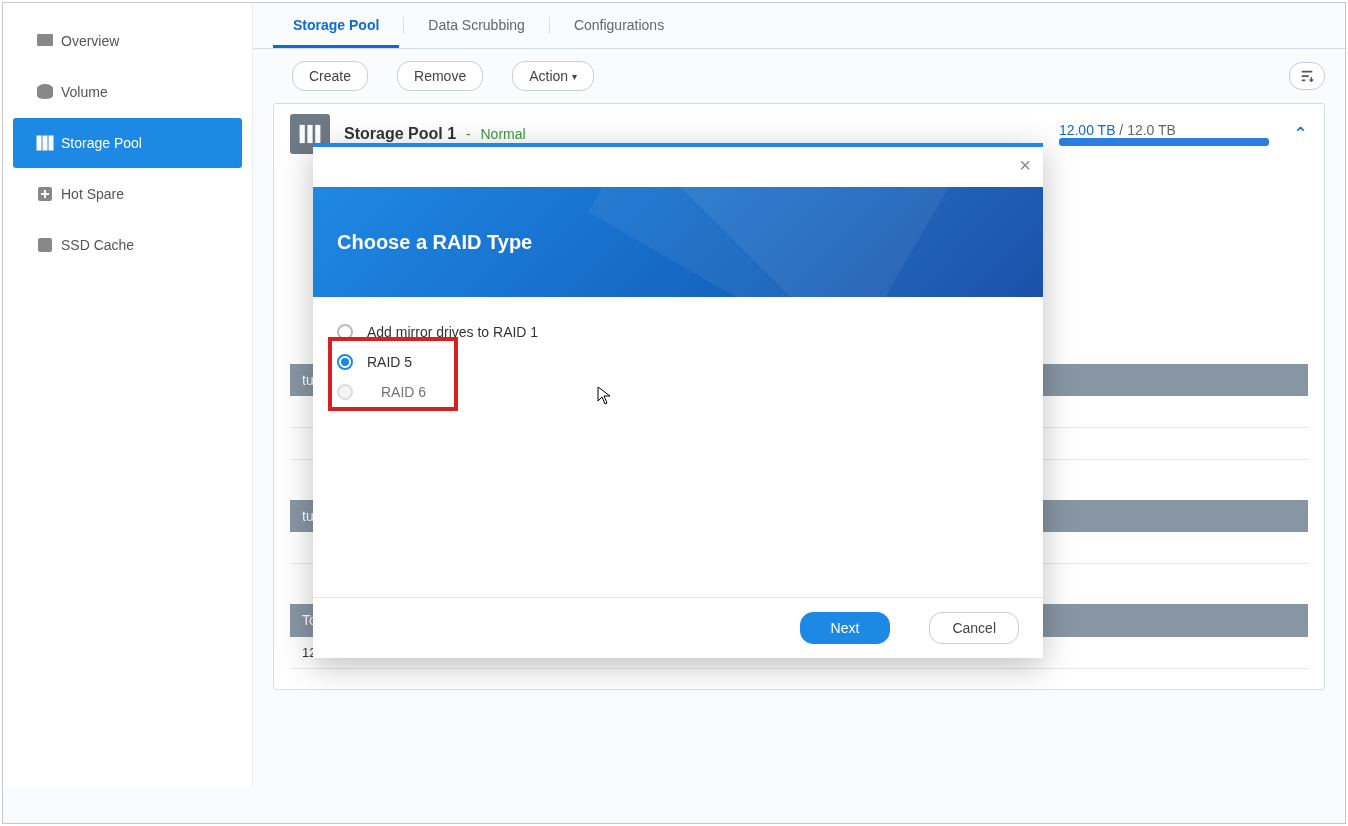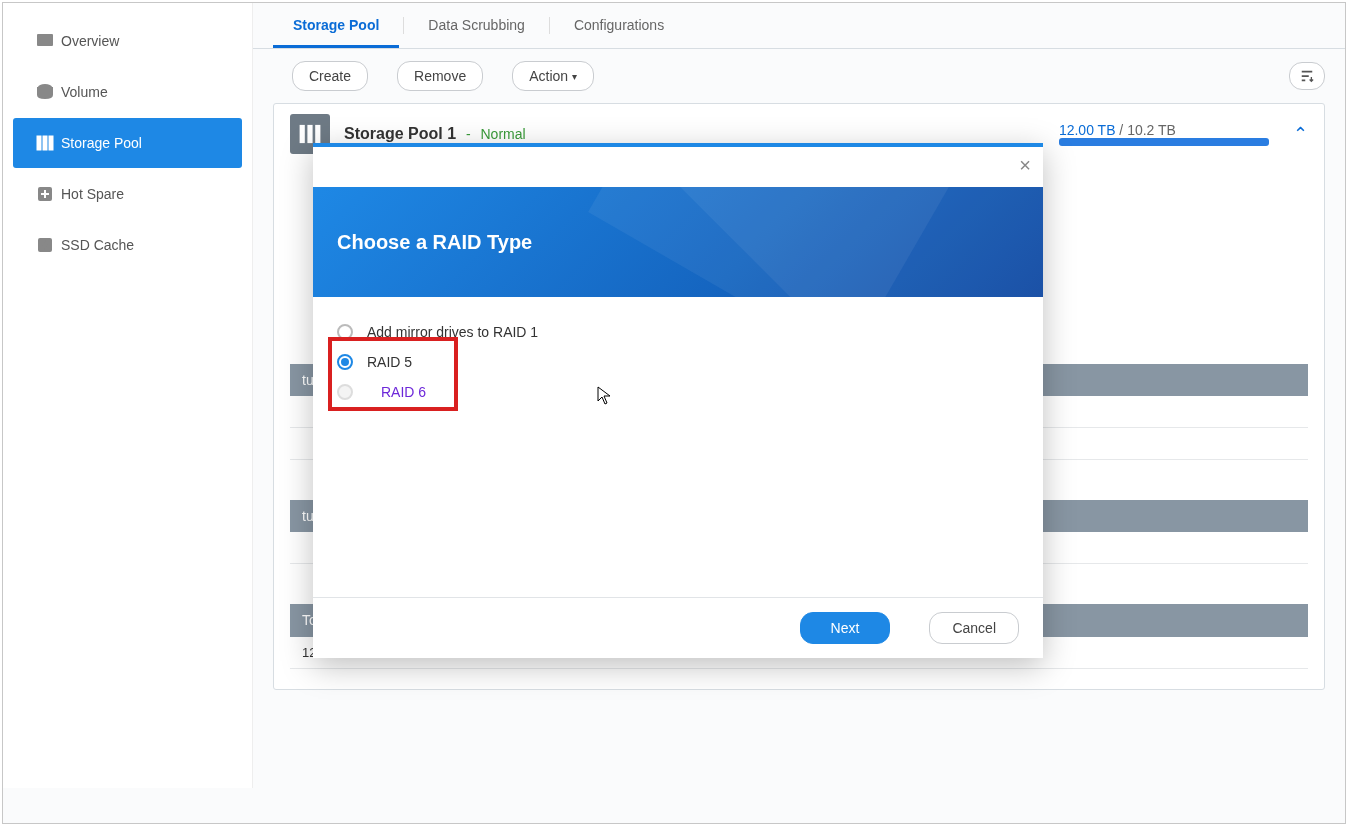--- a/index.html
+++ b/index.html
@@ -54,21 +54,21 @@
 .modal-overlay { position: absolute; left: 310px; top: 140px; width: 730px; background: #fff; box-shadow: 0 8px 30px rgba(0,0,0,.25); border-top: 4px solid #1e88e5; z-index: 50; }
 .modal-close { position: absolute; right: 12px; top: 8px; color: #888; font-size: 20px; cursor: pointer; line-height:1; z-index:2; }
 .modal-topbar { height: 40px; background:#fff; }
 .modal-header { height: 110px; background: linear-gradient(135deg, #1e88e5 0%, #1565c0 60%, #0d47a1 100%); display: flex; align-items: center; padding: 0 24px; position:relative; overflow:hidden; }
 .modal-header::before, .modal-header::after { content:""; position:absolute; background:rgba(255,255,255,.06); }
 .modal-header::before { width:400px; height:400px; transform:rotate(45deg); right:-120px; top:-200px; }
 .modal-header::after { width:300px; height:300px; transform:rotate(30deg); right:100px; top:-180px; }
 .modal-title { color: #fff; font-size: 20px; font-weight: 700; position:relative; z-index:1; }
 .modal-body { padding: 20px 24px 10px; min-height: 300px; }
 .radio-row { display: flex; align-items: center; gap: 14px; padding: 7px 0; cursor: pointer; font-size:14px; color:#333; }
-.radio-row.disabled { color:#6d28d9; cursor:default;gap:28px; }
+.radio-row.disabled { color:#737373; cursor:default;gap:28px; }
 .radio-row.disabled .radio-dot { border-color:#ddd; background:#f4f4f4; }
 .radio-dot { width: 16px; height: 16px; border: 2px solid #bbb; border-radius: 50%; display:inline-flex; align-items:center; justify-content:center; background:#fff; }
 .radio-row.selected .radio-dot { border-color: #1e88e5; }
 .radio-row.selected .radio-dot::after { content:""; width:8px; height:8px; background:#1e88e5; border-radius:50%; }
 .modal-footer { border-top: 1px solid #e1e4e7; padding: 14px 24px; display: flex; justify-content: flex-end; gap: 20px; }
 .btn-primary { background: #1e88e5; color: #fff; border-color: #1e88e5; padding: 7px 30px; }
 .btn-default { padding: 7px 22px; }
 
 .red-highlight { position:absolute; border:4px solid #d92020; left:325px; top:334px; width:130px; height:74px; z-index:60; pointer-events:none; }
 .cursor-arrow { position:absolute; left:594px; top:383px; z-index:70; pointer-events:none; }
@@ -161,21 +161,21 @@
                 <rect x="8" y="3" width="4" height="14" fill="#fff"></rect>
                 <rect x="14" y="3" width="4" height="14" fill="#fff"></rect>
               </svg>
           </span>
           <span>
             <span class="pool-title">Storage Pool 1</span><span class="pool-status"> - </span><span class="pool-status">Normal</span>
           </span>
           <div class="pool-right">
             <div>
               <div class="capacity-text">
-                <span>12.00 TB</span><span class="total"> / </span><span class="total">10.2  TB</span>
+                <span>12.00 TB</span><span class="total"> / </span><span class="total">12.0  TB</span>
               </div>
               <div class="capacity-bar"></div>
             </div>
             <span class="chevron">⌃</span>
           </div>
         </div>
 
         <div style="height:200px"></div>
 
         <div class="table-wrap">

